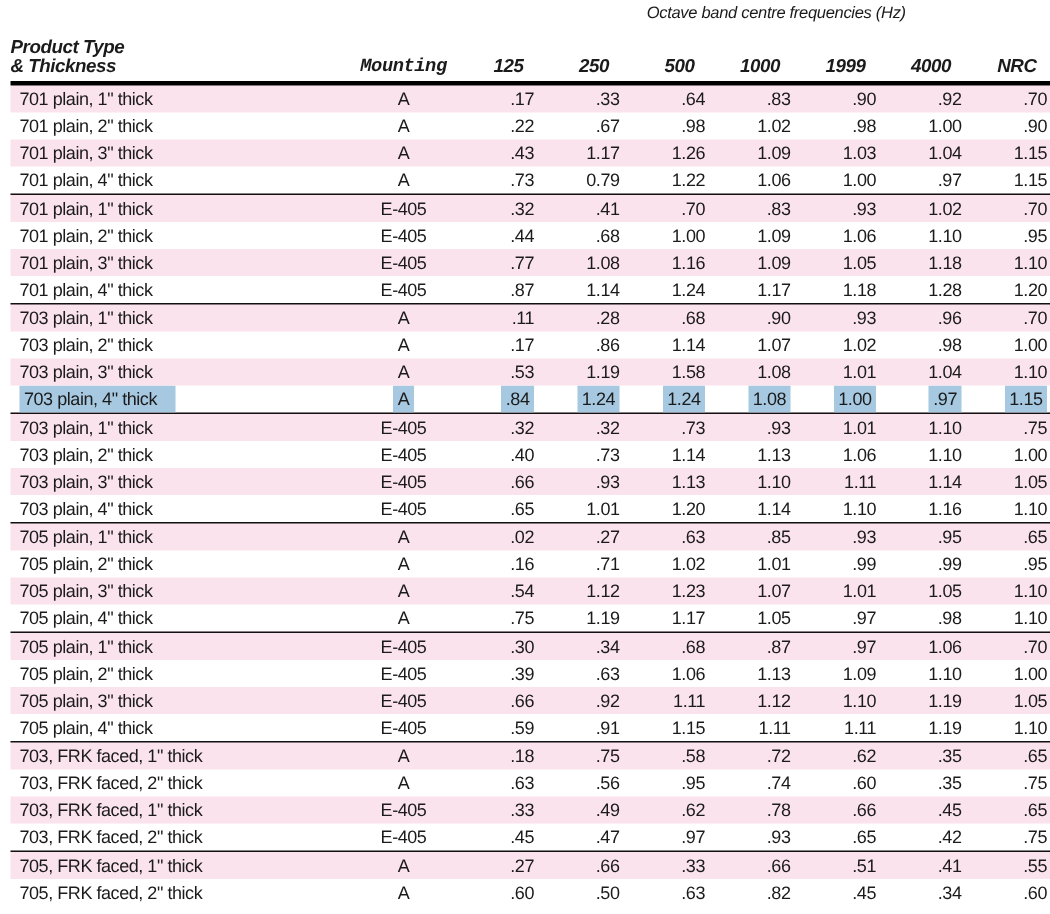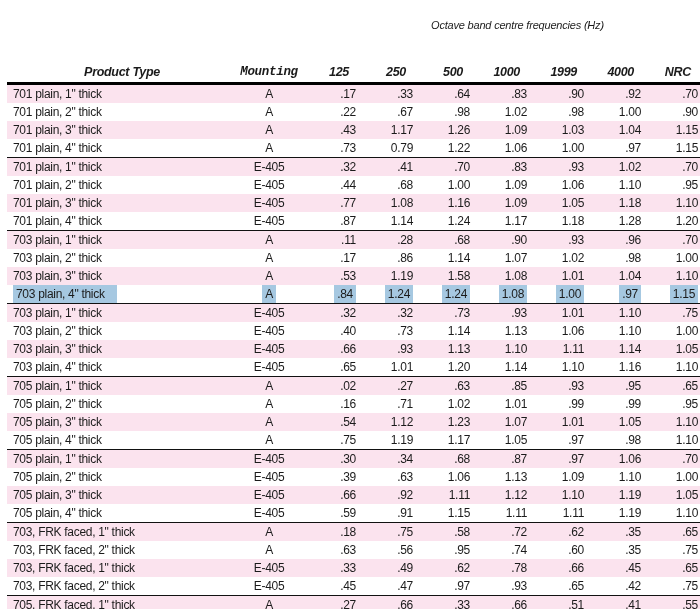--- a/index.html
+++ b/index.html
@@ -11,23 +11,22 @@
     color:#1b1b1b;
     overflow:hidden;
   }
   .table{
     position:absolute;
     left:7px;top:0;
     width:693px;
   }
   .header{
     position:relative;
-    padding-top:14px;
+    padding-top:2px;
     border-bottom:3px solid #000;
-    margin-top:16px;
   }
   .supertitle{
     position:absolute;
     top:3px;left:294px;width:399px;
     text-align:center;
     text-indent:34px;
     font-style:italic;
     font-size:11px;
     letter-spacing:-0.2px;
     white-space:nowrap;
@@ -39,21 +38,21 @@
     height:52px;
   }
   .head{
     font-weight:bold;
     font-style:italic;
     font-size:12.5px;
     letter-spacing:-0.3px;
     line-height:13px;
     padding-bottom:3px;
   }
-  .head.product{ text-align:center; padding-left:0px; }
+  .head.product{ text-align:left; padding-left:0px; }
   .head.mounting{ text-align:center;font-family:Liberation Mono, monospace; }
   .head.num{ text-align:right; padding-right:9px; }
   .tbody{ width:100%; }
   .row{
     display:grid;
     grid-template-columns:230px 64px repeat(7,1fr);
     height:18px;
     line-height:18px;
     font-size:12px;
     letter-spacing:-0.3px;
@@ -74,20 +73,21 @@
 <body>
 
 <div class="page">
   <div class="table">
 
     <div class="header">
       <div class="supertitle">Octave band centre frequencies (Hz)</div>
       <div class="head-row">
         <div class="head product">
           <div>Product Type</div>
+          <div>&amp; Thickness</div>
         </div>
         <div class="head mounting">Mounting</div>
         <div class="head num">125</div>
         <div class="head num">250</div>
         <div class="head num">500</div>
         <div class="head num">1000</div>
         <div class="head num">1999</div>
         <div class="head num">4000</div>
         <div class="head num">NRC</div>
       </div>

